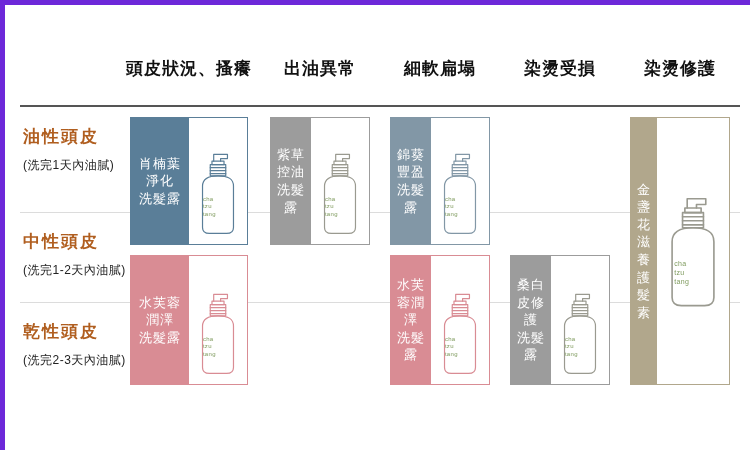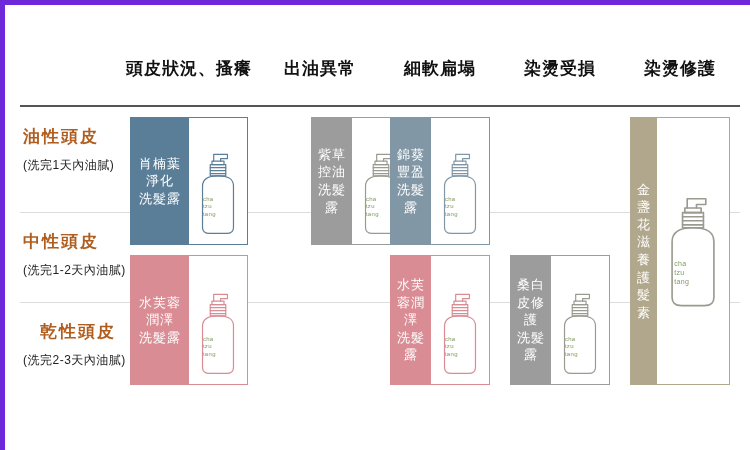--- a/index.html
+++ b/index.html
@@ -81,41 +81,41 @@
   <div class="col-header" style="left:618px;width:114px;">染燙修護</div>
 
   <div class="rule-dark"></div>
   <div class="rule-light" style="top:207px;"></div>
   <div class="rule-light" style="top:297px;"></div>
 
   <div class="row-label" style="top:120px;">油性頭皮</div>
   <div class="row-sublabel" style="top:152px;">(洗完1天內油膩)</div>
   <div class="row-label" style="top:225px;">中性頭皮</div>
   <div class="row-sublabel" style="top:257px;">(洗完1-2天內油膩)</div>
-  <div class="row-label" style="top:315px;margin-left:17px;">乾性頭皮</div>
+  <div class="row-label" style="top:315px;">乾性頭皮</div>
   <div class="row-sublabel" style="top:347px;">(洗完2-3天內油膩)</div>
 
   <div class="card c-blue" style="left:125px;top:112px;width:118px;height:128px;">
     <div class="card-header">
       <div class="card-title">肖楠葉淨化
 洗髮露</div>
     </div>
     <div class="card-body">
       <div class="bottle-wrap">
         <svg viewBox="0 0 62 100">
             <use href="#bottle-shape"></use>
           </svg>
         <div class="brand">cha
 tzu
 tang</div>
       </div>
     </div>
   </div>
 
-  <div class="card c-gray" style="left:265px;top:112px;width:100px;height:128px;margin-left:41px;">
+  <div class="card c-gray" style="left:265px;top:112px;width:100px;height:128px;">
     <div class="card-header">
       <div class="card-title">紫草控油
 洗髮露</div>
     </div>
     <div class="card-body">
       <div class="bottle-wrap">
         <svg viewBox="0 0 62 100">
             <use href="#bottle-shape"></use>
           </svg>
         <div class="brand">cha

